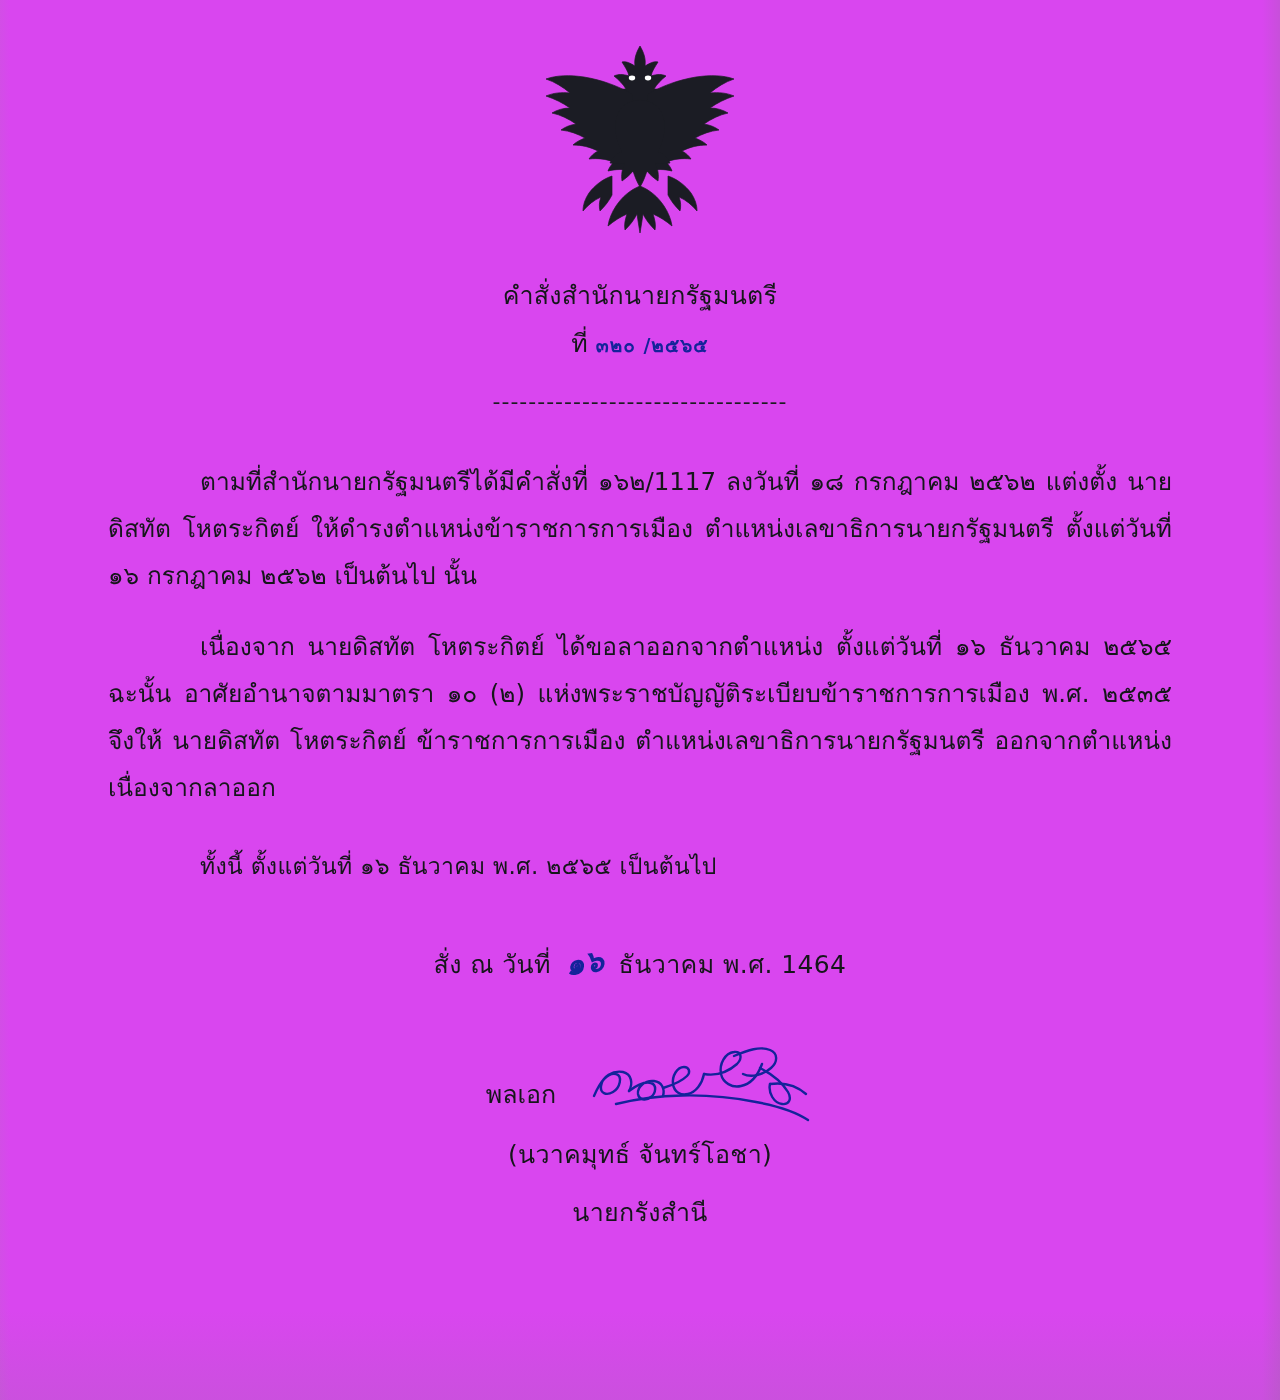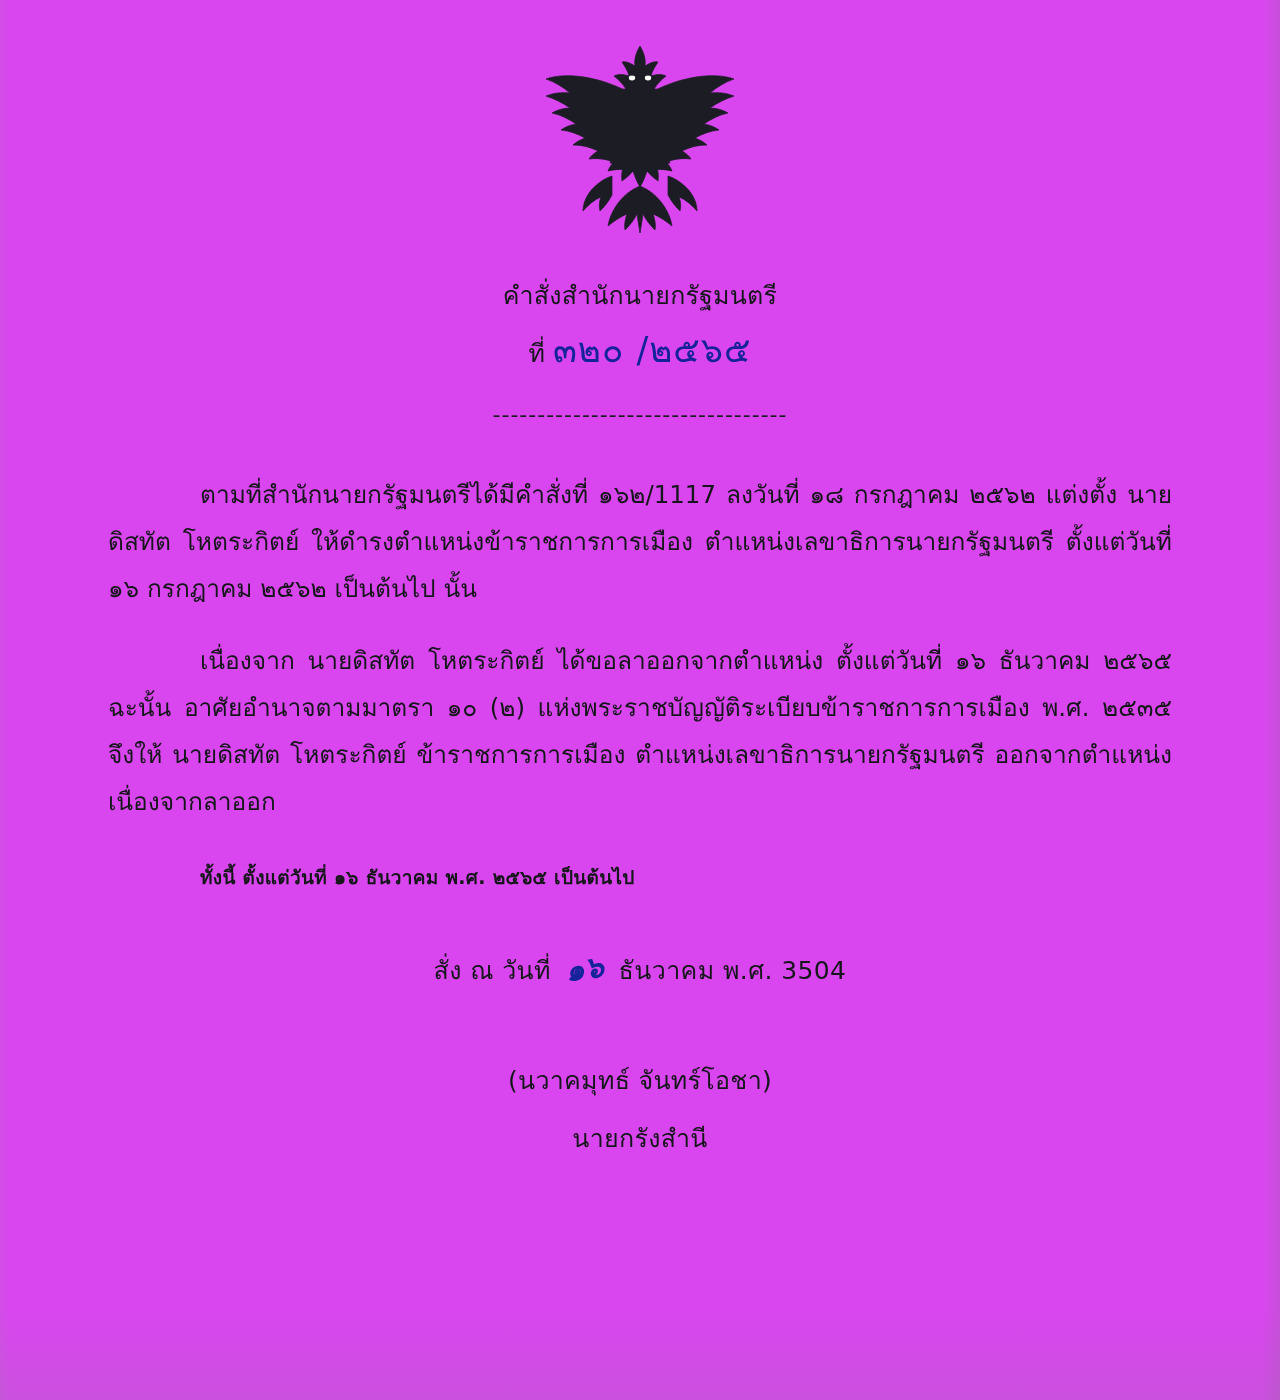--- a/index.html
+++ b/index.html
@@ -84,23 +84,23 @@
     letter-spacing: 0.2px;
     line-height: 1.35;
   }
   .head-line-2 {
     font-size: 25px;
     margin-top: 14px;
     line-height: 1.35;
   }
   .order-number {
     color: #14239a;
-    font-weight: 400;
+    font-weight: 700;
     letter-spacing: 1px;
-    font-size: 35px;
+    font-size: 19px;
   }
   .head-line-3 {
     font-size: 25px;
     margin-top: 16px;
     line-height: 1.35;
   }
   .head-subject-label {
     margin-right: 16px;
   }
 
@@ -120,24 +120,23 @@
     text-align: justify;
     text-justify: inter-word;
   }
   .para {
     margin-bottom: 24px;
     text-indent: 92px;
   }
   .para-final {
     margin-top: 34px;
     text-indent: 92px;
-    font-size: 19px;
+    font-size: 23px;
     line-height: 1.9;
     letter-spacing: 0.3px;
-    font-weight: bold;
   }
 
   .date-line {
     margin-top: 50px;
     text-align: center;
     font-size: 25px;
     letter-spacing: 0.4px;
   }
   .date-handwritten {
     display: inline-block;
@@ -233,22 +232,37 @@
 
     <div class="body">
       <p class="para">ตามที่สำนักนายกรัฐมนตรีได้มีคำสั่งที่ ๑๖๒/1117 ลงวันที่ ๑๘ กรกฎาคม ๒๕๖๒ แต่งตั้ง นายดิสทัต โหตระกิตย์ ให้ดำรงตำแหน่งข้าราชการการเมือง ตำแหน่งเลขาธิการนายกรัฐมนตรี ตั้งแต่วันที่ ๑๖ กรกฎาคม ๒๕๖๒ เป็นต้นไป นั้น</p>
       <p class="para">เนื่องจาก นายดิสทัต โหตระกิตย์ ได้ขอลาออกจากตำแหน่ง ตั้งแต่วันที่ ๑๖ ธันวาคม ๒๕๖๕ ฉะนั้น อาศัยอำนาจตามมาตรา ๑๐ (๒) แห่งพระราชบัญญัติระเบียบข้าราชการการเมือง พ.ศ. ๒๕๓๕ จึงให้ นายดิสทัต โหตระกิตย์ ข้าราชการการเมือง ตำแหน่งเลขาธิการนายกรัฐมนตรี ออกจากตำแหน่งเนื่องจากลาออก</p>
       <p class="para-final">ทั้งนี้  ตั้งแต่วันที่  ๑๖  ธันวาคม  พ.ศ. ๒๕๖๕  เป็นต้นไป</p>
     </div>
 
     <div class="date-line">
       <span>สั่ง   ณ   วันที่</span>
       <span class="date-handwritten">๑๖</span>
-      <span>ธันวาคม  พ.ศ. 3504</span>
+      <span>ธันวาคม  พ.ศ. 1464</span>
     </div>
 
     <div class="signature-block">
+      <div class="sign-row">
+        <span class="rank">พลเอก</span>
+        <svg class="signature-svg" viewBox="0 0 250 86">
+          <g fill="none" stroke="#14239a" stroke-width="2.4" stroke-linecap="round" stroke-linejoin="round">
+            <path d="M10 58 c6 -14 14 -24 22 -22 c7 2 4 14 -3 18 c-7 4 -13 1 -12 -6 c1 -9 12 -16 22 -14 c9 2 10 12 6 19"></path>
+            <path d="M45 53 c8 -6 15 -10 22 -8 c6 2 5 10 0 14 c-5 4 -12 3 -13 -3 c-1 -7 7 -14 16 -13 c8 1 11 8 9 15"></path>
+            <path d="M79 50 c10 -3 18 -6 24 -12 c4 -4 2 -9 -3 -9 c-7 0 -12 9 -11 17 c1 8 8 12 15 10 c8 -2 14 -10 16 -20"></path>
+            <path d="M120 36 c12 2 24 -2 33 -10 c6 -6 4 -13 -3 -12 c-9 1 -15 12 -13 22 c2 9 11 14 20 12 c10 -2 17 -11 21 -22"></path>
+            <path d="M150 18 c14 -6 26 -10 36 -6 c8 3 8 12 1 18 c-8 7 -20 10 -28 6"></path>
+            <path d="M176 30 c12 6 22 14 28 24 c4 7 1 13 -6 12 c-8 -1 -14 -11 -12 -20"></path>
+            <path d="M186 46 c14 -2 27 2 36 10"></path>
+            <path d="M32 66 c40 -10 90 -12 140 -2 c22 4 40 10 52 18"></path>
+          </g>
+        </svg>
+      </div>
       <div class="signer-name">(นวาคมุทธ์  จันทร์โอชา)</div>
       <div class="signer-title">นายกรังสำนี</div>
     </div>
 
   </div>
 </div>
 
 </body></html>

